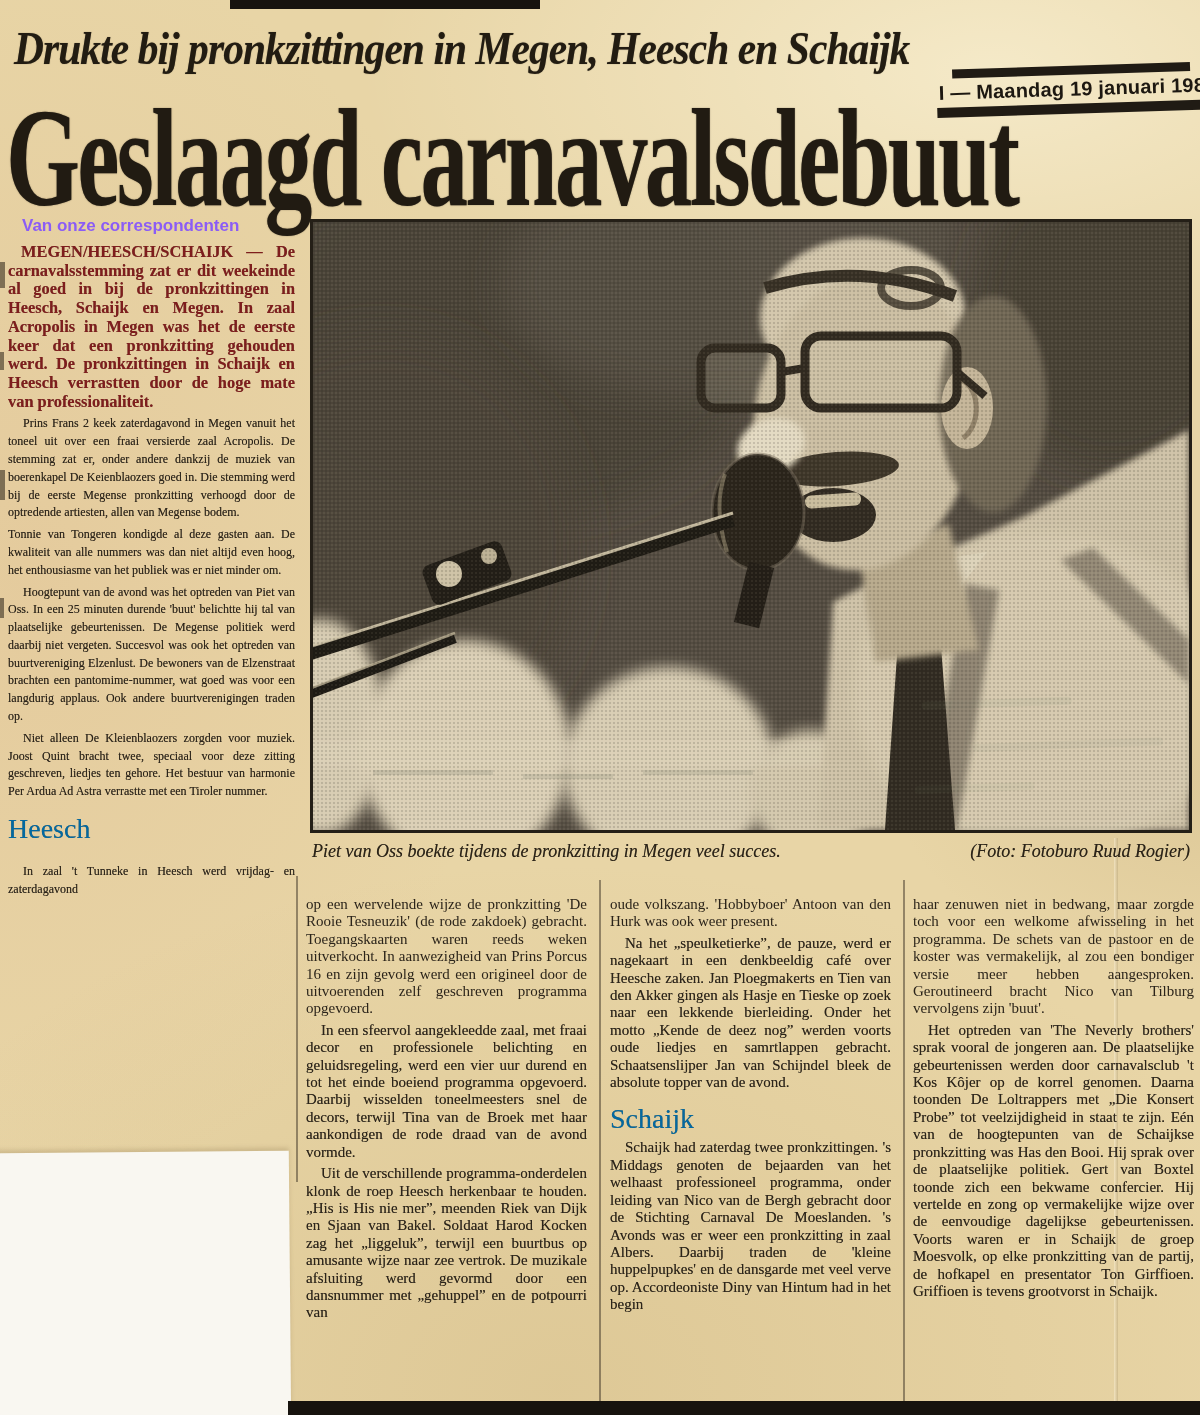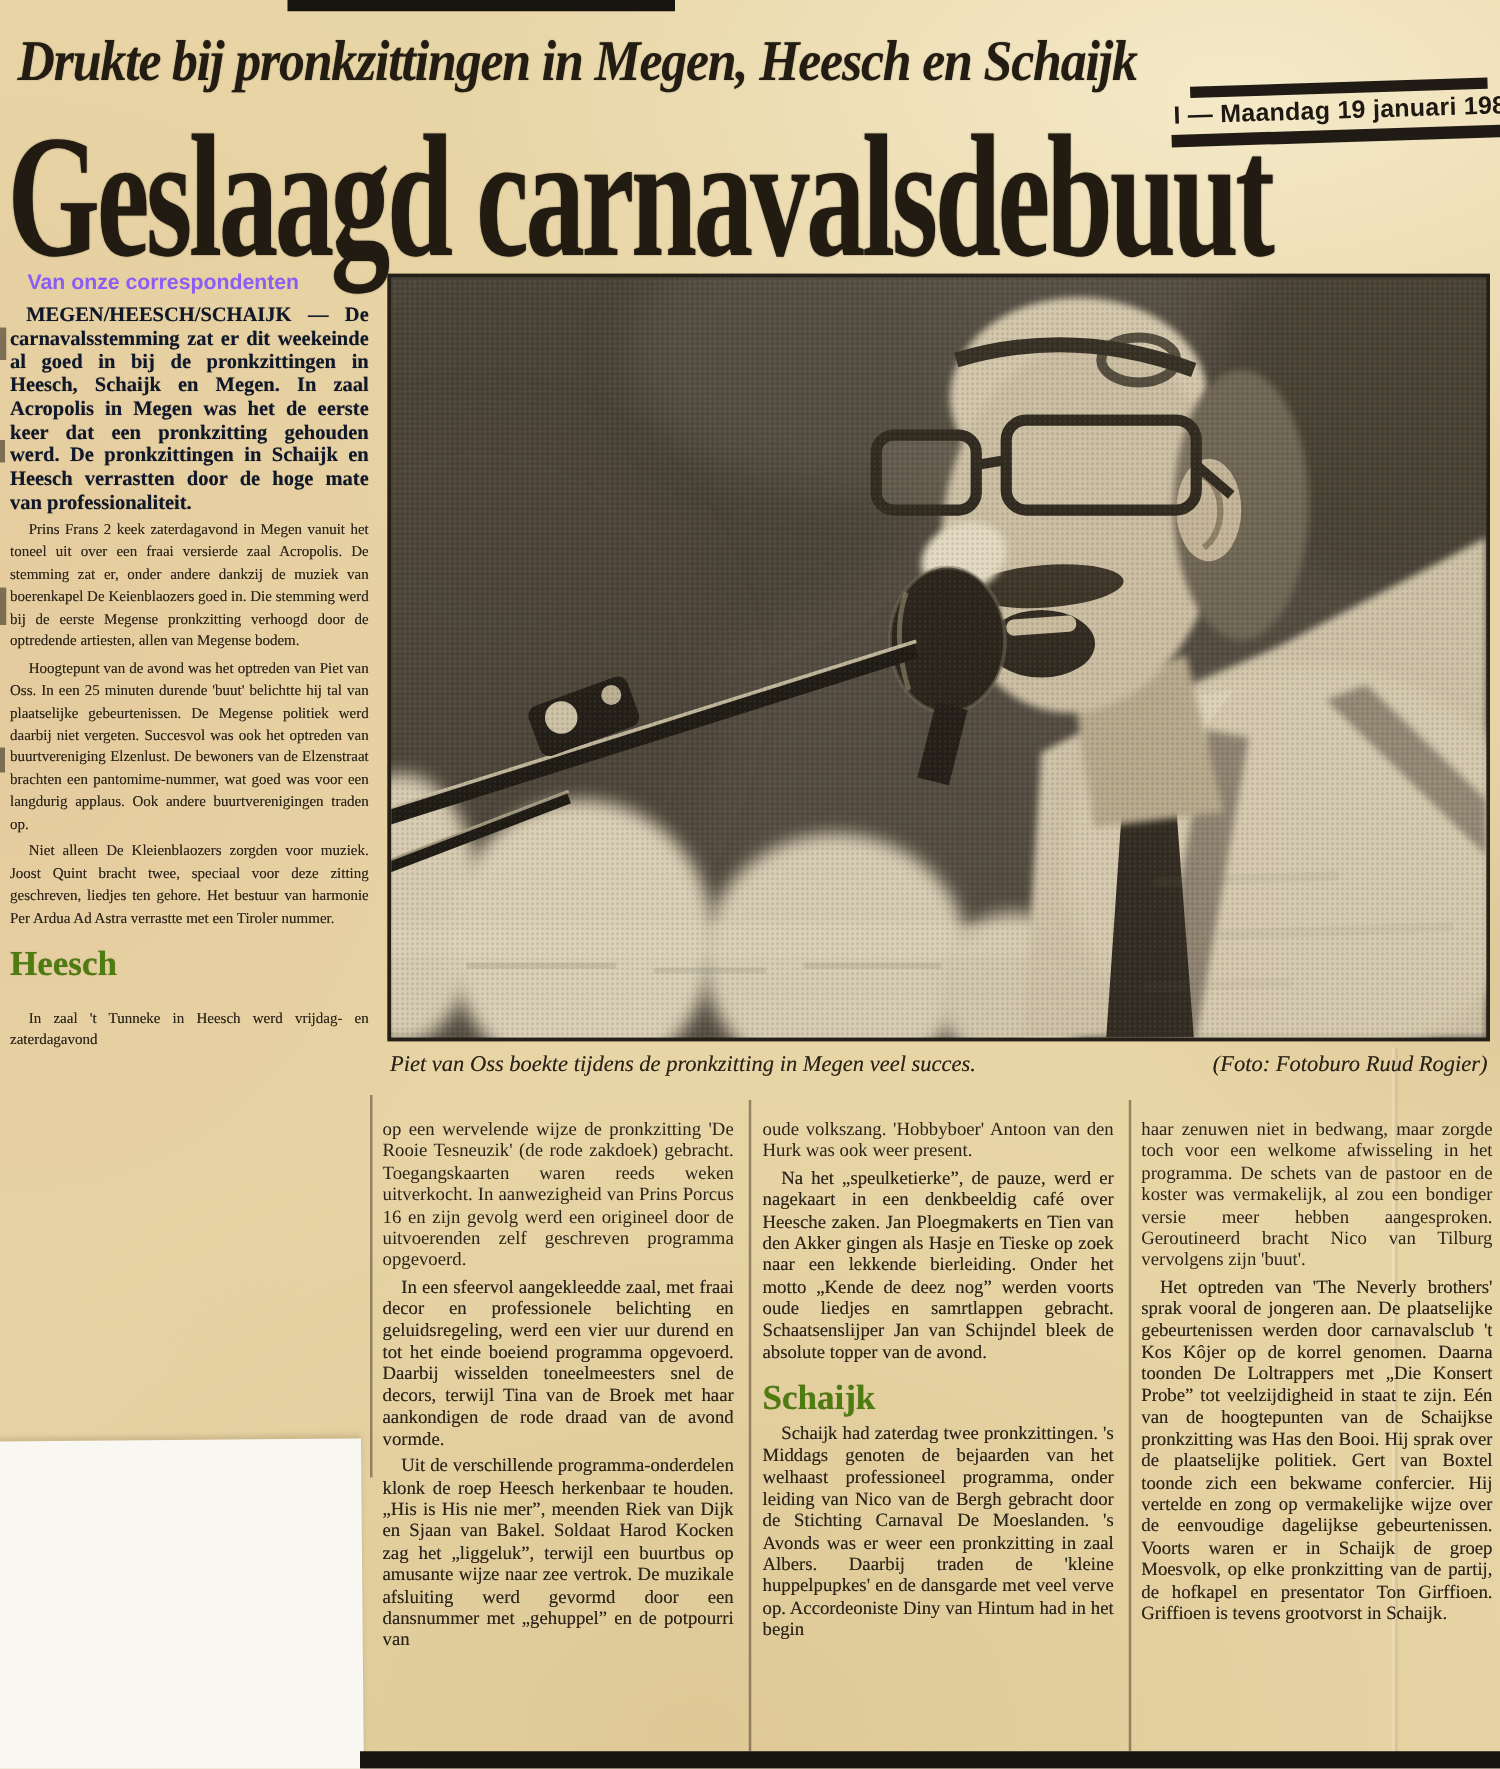--- a/index.html
+++ b/index.html
@@ -37,24 +37,24 @@
   .datebox .rule-top{margin-left:16px;width:238px;height:9px;background:#201b14;}
   .datebox .rule-bot{width:264px;height:10px;background:#201b14;margin-top:2px;}
   .dateline{font-family:"Liberation Sans",sans-serif;font-weight:bold;font-size:20px;
     color:#1d1811;padding:3px 0 1px 2px;white-space:nowrap;letter-spacing:.2px;}
   
   .col1{position:absolute;left:8px;top:216px;width:287px;height:950px;overflow:hidden;}
   .byline{font-family:"Liberation Sans",sans-serif;font-weight:bold;font-size:17px;
     padding-left:14px;margin-bottom:7px;color:#8b5cf6;}
   p{margin:0;text-align:justify;}
   .lede{font-weight:bold;font-size:16.4px;line-height:18.7px;text-indent:13px;
-    color:#0f172a;text-shadow:0 0 .6px rgba(36,30,20,.5);}
+    color:#7f1d1d;text-shadow:0 0 .6px rgba(36,30,20,.5);}
   .g{font-size:12px;line-height:17.8px;margin-top:4px;text-shadow:0 0 .5px rgba(43,36,26,.55);}
   .ind{text-indent:15px;}
-  h2{font-size:28px;font-weight:bold;margin:12px 0 4px 0;color:#4d7c0f;
+  h2{font-size:28px;font-weight:normal;margin:12px 0 4px 0;color:#0369a1;
     text-shadow:0 0 .6px rgba(36,30,20,.5);}
   .bcol{position:absolute;top:879px;width:281px;height:522px;overflow:hidden;}
   .bcol p{font-size:15px;line-height:17.4px;}
   .bcol .first{margin-top:17px;}
   .vrule{position:absolute;width:2px;background:rgba(62,52,38,.5);}
   
   .photo{position:absolute;left:310px;top:219px;width:882px;height:614px;
     border:3px solid #241f17;box-sizing:border-box;background:#474037;}
   .caption-row{position:absolute;left:312px;top:841px;width:878px;display:flex;
     justify-content:space-between;font-style:italic;font-size:18px;color:#2a2318;
@@ -83,20 +83,21 @@
     <div class="dateline"><span>I</span> <span>— Maandag 19 januari 1987</span></div>
     <div class="rule-bot"></div>
   </div>
 
   <div class="headline">Geslaagd carnavalsdebuut</div>
 
   <div class="col1">
     <div class="byline">Van onze correspondenten</div>
     <p class="lede">MEGEN/HEESCH/SCHAIJK — De carnavalsstemming zat er dit weekeinde al goed in bij de pronkzittingen in Heesch, Schaijk en Megen. In zaal Acropolis in Megen was het de eerste keer dat een pronkzitting gehouden werd. De pronkzittingen in Schaijk en Heesch verrastten door de hoge mate van professionaliteit.</p>
     <p class="g ind">Prins Frans 2 keek zaterdagavond in Megen vanuit het toneel uit over een fraai versierde zaal Acropolis. De stemming zat er, onder andere dankzij de muziek van boerenkapel De Keienblaozers goed in. Die stemming werd bij de eerste Megense pronkzitting verhoogd door de optredende artiesten, allen van Megense bodem.</p>
+    <p class="g">Tonnie van Tongeren kondigde al deze gasten aan. De kwaliteit van alle nummers was dan niet altijd even hoog, het enthousiasme van het publiek was er niet minder om.</p>
     <p class="g ind">Hoogtepunt van de avond was het optreden van Piet van Oss. In een 25 minuten durende 'buut' belichtte hij tal van plaatselijke gebeurtenissen. De Megense politiek werd daarbij niet vergeten. Succesvol was ook het optreden van buurtvereniging Elzenlust. De bewoners van de Elzenstraat brachten een pantomime-nummer, wat goed was voor een langdurig applaus. Ook andere buurtverenigingen traden op.</p>
     <p class="g ind">Niet alleen De Kleienblaozers zorgden voor muziek. Joost Quint bracht twee, speciaal voor deze zitting geschreven, liedjes ten gehore. Het bestuur van harmonie Per Ardua Ad Astra verrastte met een Tiroler nummer.</p>
     <h2>Heesch</h2>
     <p class="g ind" style="margin-top:18px">In zaal 't Tunneke in Heesch werd vrijdag- en zaterdagavond</p>
   </div>
 
   <div class="photo">
     <svg width="876" height="608" viewBox="0 0 876 608">
       <defs>
         <filter id="b3">

